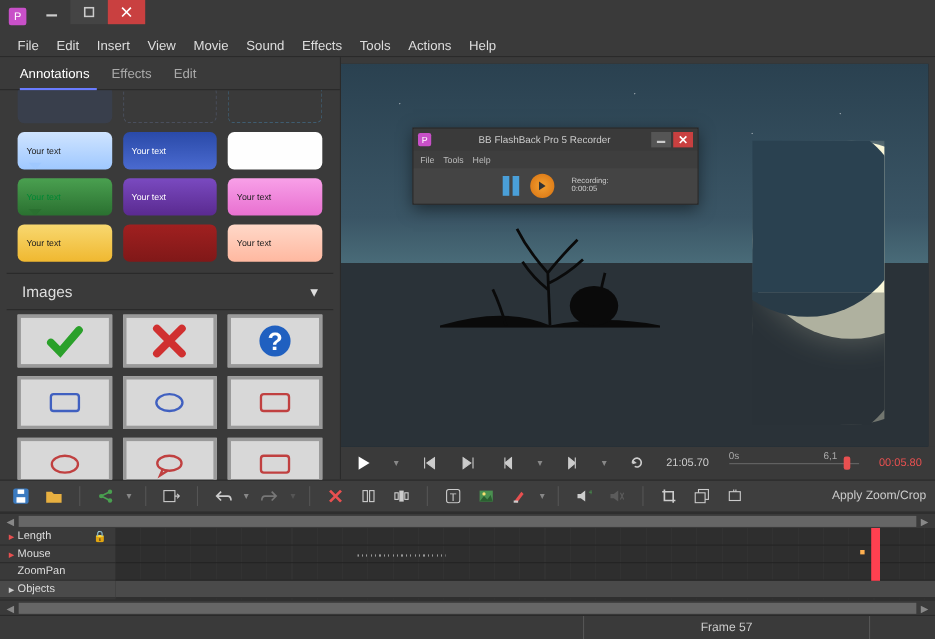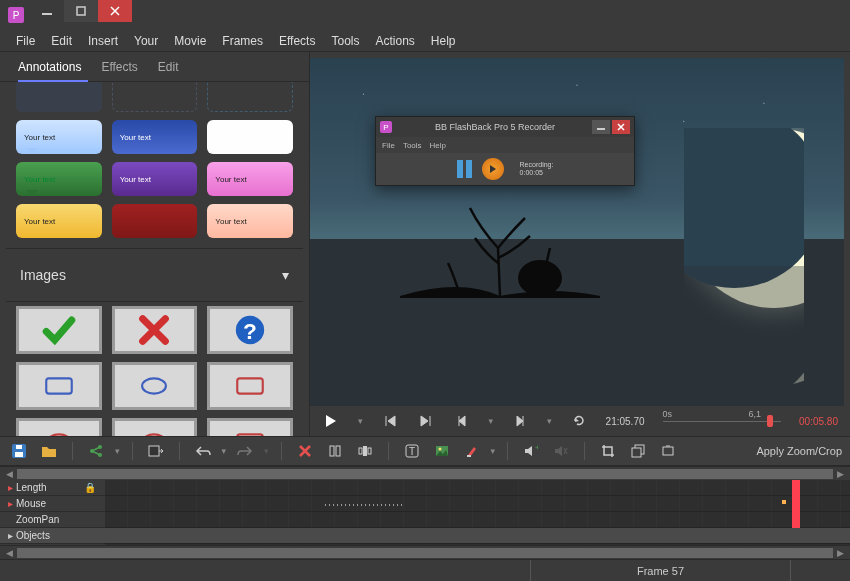--- a/index.html
+++ b/index.html
@@ -16,21 +16,21 @@
 .body{flex:1;display:flex;min-height:0}
 .left{width:310px;background:#3a3a3a;display:flex;flex-direction:column;border-right:1px solid #2a2a2a}
 .tabs{height:30px;display:flex;align-items:center;gap:20px;padding:0 18px;font-size:12px;color:#aaa;border-bottom:1px solid #2a2a2a}
 .tabs .tab{padding:4px 0}
 .tabs .tab.active{color:#fff}
 .tab-underline{height:2px;background:#6a7cff;width:70px;margin-left:18px;margin-top:-2px}
 .panel{flex:1;overflow:hidden;padding:8px 6px;position:relative}
 .grid3{display:grid;grid-template-columns:repeat(3,1fr);gap:10px;padding:4px 10px}
 .callout{height:34px;border-radius:6px;display:flex;align-items:center;padding:0 8px;font-size:8px;color:#222;position:relative}
 .callout.tail::after{content:"";position:absolute;left:10px;bottom:-6px;border:6px solid transparent;border-top-color:inherit}
-.section-head{display:flex;align-items:center;justify-content:space-between;padding:18px 14px;color:#ddd;font-size:14px;border-bottom:1px solid #2a2a2a;border-top:1px solid #2a2a2a;margin-top:6px}
+.section-head{display:flex;align-items:center;justify-content:space-between;padding:8px 14px;color:#ddd;font-size:14px;border-bottom:1px solid #2a2a2a;border-top:1px solid #2a2a2a;margin-top:6px}
 .imgcell{height:48px;background:#d8d8d8;border:3px solid #9a9a9a;display:flex;align-items:center;justify-content:center}
 .imgcell svg{width:34px;height:34px}
 .right{flex:1;display:flex;flex-direction:column;background:#3a3a3a}
 .preview{flex:1;margin:6px 6px 0 0;background:#1a2a35;position:relative;overflow:hidden}
 .sky{position:absolute;inset:0;background:linear-gradient(#2a4150 0%,#3a5565 40%,#496b78 52%,#2a3238 52%,#2a3238 100%)}
 .moon{position:absolute;right:40px;top:70px;width:120px;height:210px;overflow:hidden}
 .moon::before{content:"";position:absolute;right:-60px;top:0;width:180px;height:180px;border-radius:50%;background:#f8f6d8;box-shadow:0 0 30px rgba(248,246,216,.4)}
 .moon::after{content:"";position:absolute;right:-20px;top:-20px;width:180px;height:180px;border-radius:50%;background:#2a4150}
 .moon-ref{position:absolute;right:40px;bottom:20px;width:120px;height:120px;overflow:hidden;opacity:.35;transform:scaleY(-1)}
 .moon-ref::before{content:"";position:absolute;right:-60px;top:0;width:180px;height:180px;border-radius:50%;background:#f8f6d8}
@@ -95,23 +95,23 @@
             <path d="M1 1 L9 9 M9 1 L1 9" stroke="#fff" stroke-width="1.5"></path>
           </svg>
         </div>
     </div>
   </div>
 
   <div class="menubar">
     <span class="mi">File</span>
     <span class="mi">Edit</span>
     <span class="mi">Insert</span>
-    <span class="mi">Your</span>
+    <span class="mi">View</span>
     <span class="mi">Movie</span>
-    <span class="mi">Frames</span>
+    <span class="mi">Sound</span>
     <span class="mi">Effects</span>
     <span class="mi">Tools</span>
     <span class="mi">Actions</span>
     <span class="mi">Help</span>
   </div>
 
   <div class="body">
 
     <div class="left">
       <div class="tabs">

